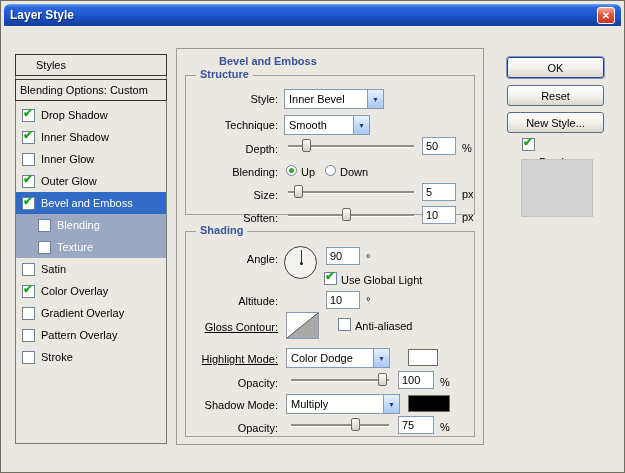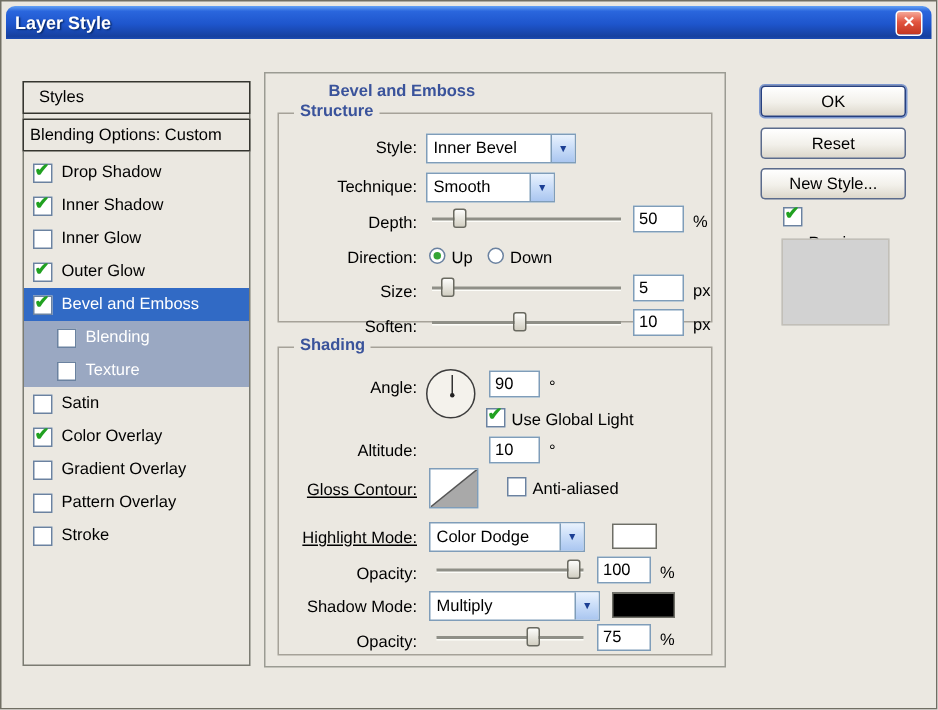--- a/index.html
+++ b/index.html
@@ -24,21 +24,21 @@
     color:#fff;display:flex;align-items:center;justify-content:center;
     font-size:10px;font-weight:bold;cursor:default;
   }
   
   .sidebar{
     position:absolute;left:14px;top:53px;width:152px;height:390px;
     border:1px solid #7b7b72;background:#ebe8e1;
   }
   .sheader,.sblend{
     position:absolute;left:-1px;width:152px;height:22px;
-    border:1px solid #35352f;display:flex;align-items:center;padding-left:10px;
+    border:1px solid #35352f;display:flex;align-items:center;padding-left:20px;
     background:#ebe8e1;
   }
   .sheader{top:-1px;}
   .sblend{top:24px;padding-left:4px;}
   .slist{position:absolute;left:0;top:49px;right:0;}
   .sitem{
     position:relative;height:22px;display:flex;align-items:center;gap:6px;
     padding-left:6px;cursor:default;
   }
   .sitem.sub{padding-left:22px;}
@@ -227,21 +227,21 @@
       </div>
 
       <div class="flabel" style="top:67px;">Depth:</div>
       <div class="slider" style="left:102px;top:63px;width:126px;">
         <div class="track"></div>
         <div class="thumb" style="left: 14%;"></div>
       </div>
       <input class="tb" style="left: 236px; top: 61px; width: 34px;" value="50">
       <span class="unit" style="left:276px;top:66px;">%</span>
 
-      <div class="flabel" style="top:90px;">Direction:</div>
+      <div class="flabel" style="top:90px;">Blending:</div>
       <span class="radio checked" style="left:100px;top:89px;"></span>
       <span class="rlabel" style="left:115px;top:90px;">Up</span>
       <span class="radio" style="left:139px;top:89px;"></span>
       <span class="rlabel" style="left:154px;top:90px;">Down</span>
 
       <div class="flabel" style="top:113px;">Size:</div>
       <div class="slider" style="left:102px;top:109px;width:126px;">
         <div class="track"></div>
         <div class="thumb" style="left: 8%;"></div>
       </div>

